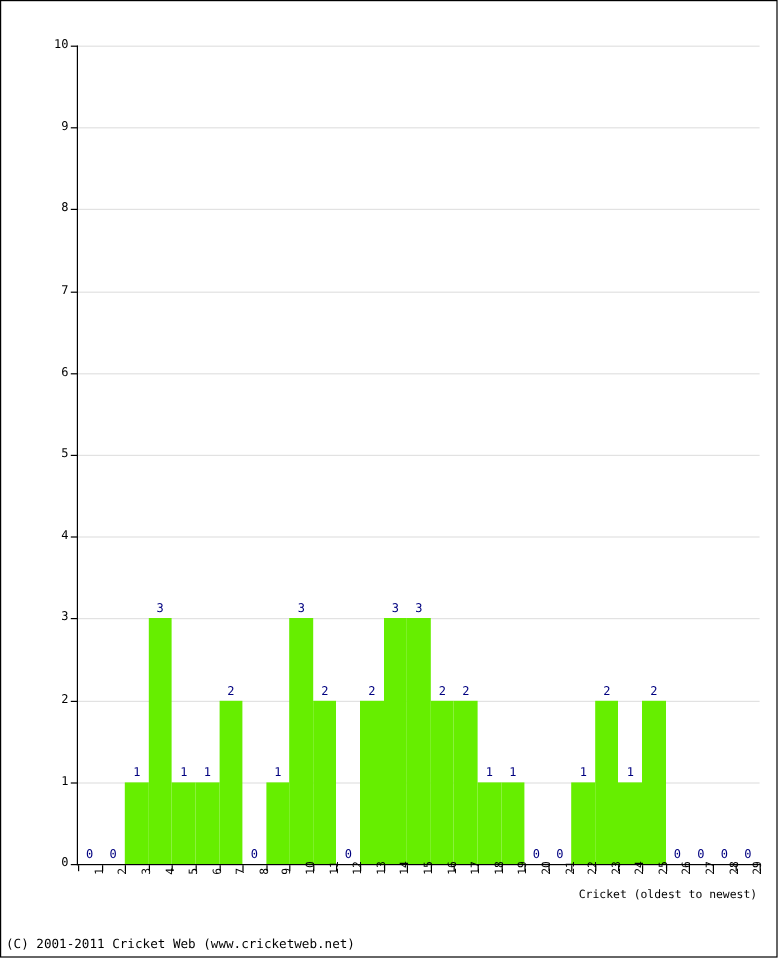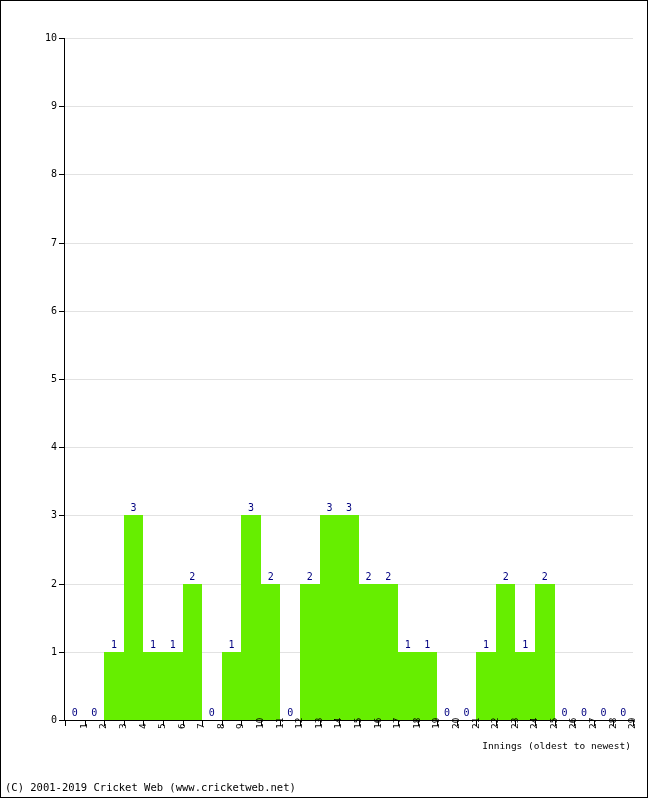--- a/index.html
+++ b/index.html
@@ -326,17 +326,17 @@
       <div class="xtick" style="left: 553.655px;"></div>
       <div class="xtick-label" style="left: 567.448px;">26</div>
       <div class="xtick" style="left: 573.241px;"></div>
       <div class="xtick-label" style="left: 587.034px;">27</div>
       <div class="xtick" style="left: 592.828px;"></div>
       <div class="xtick-label" style="left: 606.621px;">28</div>
       <div class="xtick" style="left: 612.414px;"></div>
       <div class="xtick-label" style="left: 626.207px;">29</div>
       <div class="xtick" style="left: 632px;"></div>
     </div>
-  <div id="xlabel">Innings (oldest to newest)</div>
-
-  <div id="footer">(C) 2001-2019 Cricket Web (www.cricketweb.net)</div>
+  <div id="xlabel">Cricket (oldest to newest)</div>
+
+  <div id="footer">(C) 2001-2011 Cricket Web (www.cricketweb.net)</div>
 
 </div>
 
 </body></html>

